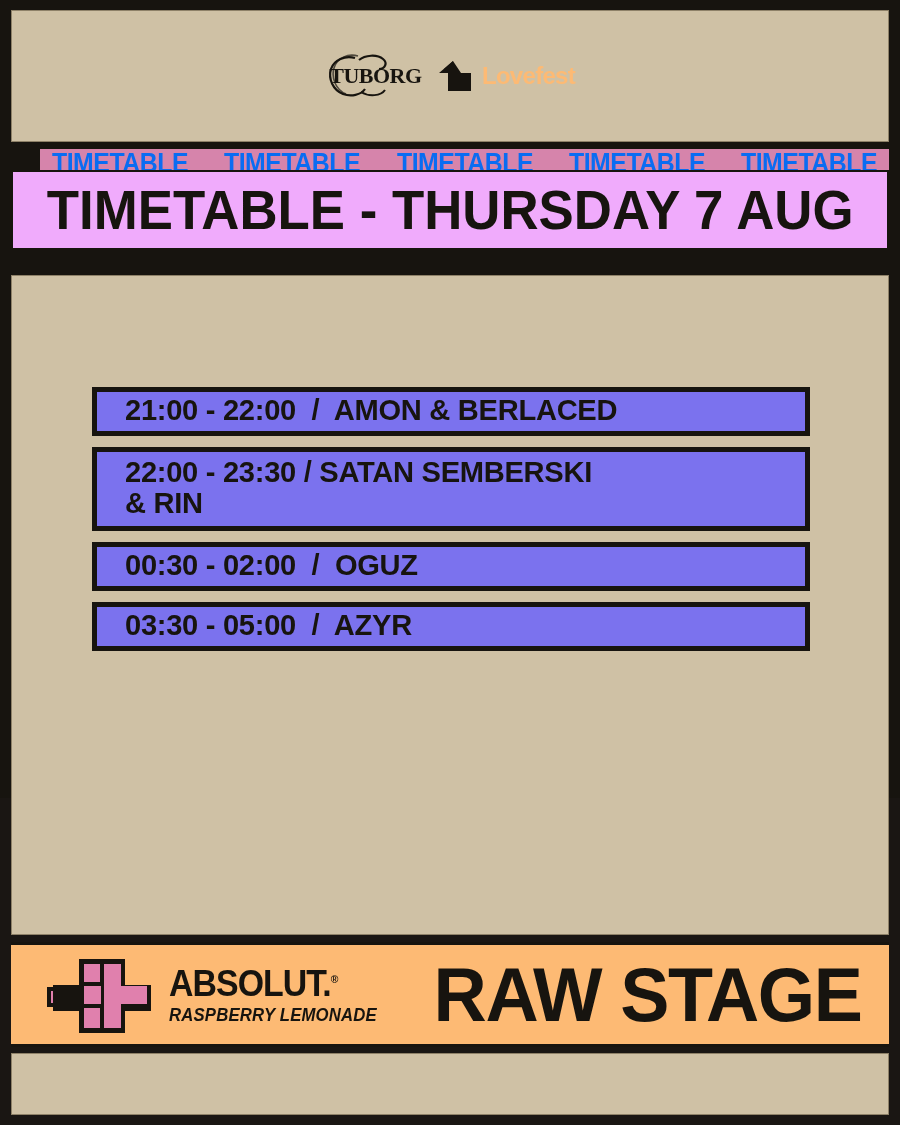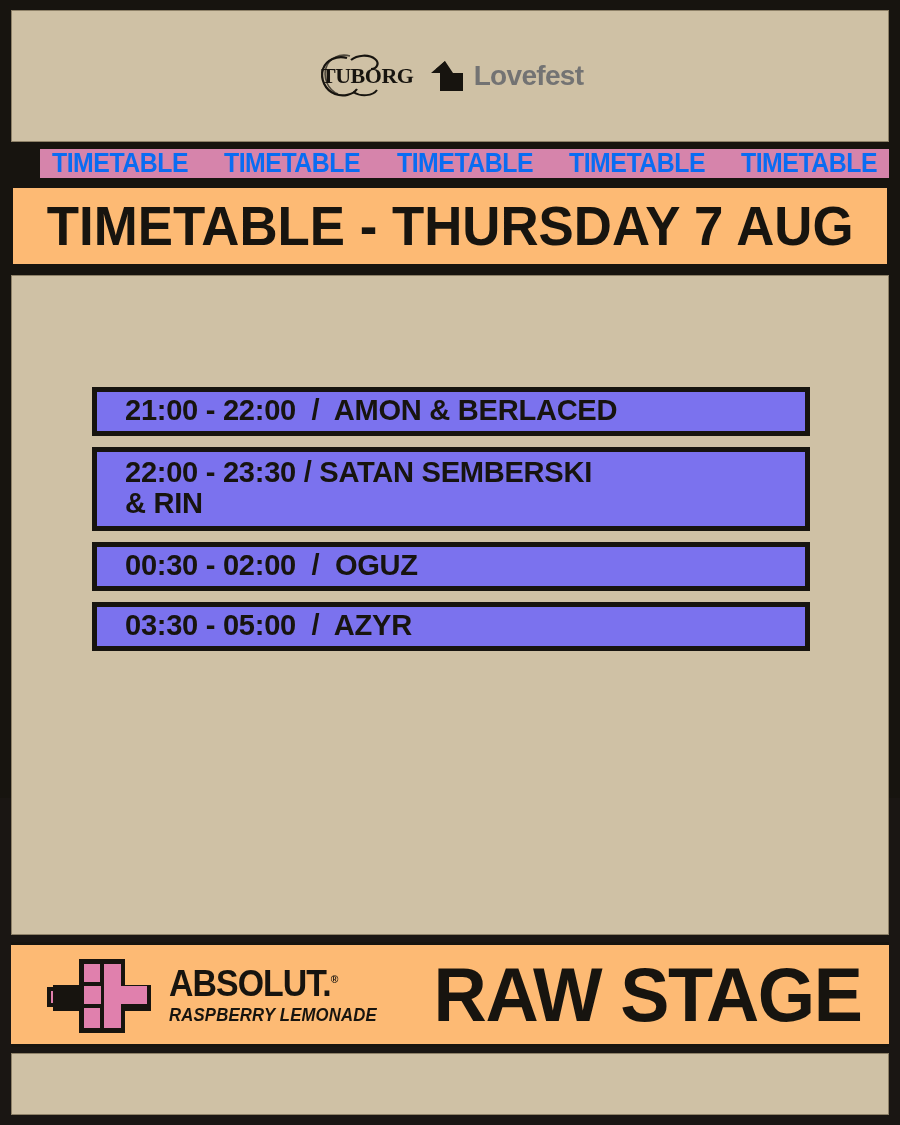--- a/index.html
+++ b/index.html
@@ -46,22 +46,22 @@
     position:relative; z-index:2;
     font-family:"Liberation Serif", serif;
     font-weight:bold; font-size:22px;
     letter-spacing:-0.5px;
     color:#17140f;
     padding-left:9px;
   }
   .logo-lovefest { display:flex; align-items:center; gap:11px; }
   .lf-mark { width:32px; height:30px; }
   .lf-word {
-    font-weight:bold; font-size:28px;
-    letter-spacing:-0.7px; color:#737373;
+    font-weight:bold; font-size:24px;
+    letter-spacing:-0.7px; color:#fdba74;
   }
 
   
   #marquee {
     position:absolute;
     top:147px; left:11px; right:11px; height:33px;
     background:#d684ab;
     border-top:2px solid #17140f;
     border-bottom:2px solid #17140f;
     display:flex; align-items:center;
@@ -76,22 +76,22 @@
     line-height:1;
     color:#0a6cf2;
     letter-spacing:-0.5px;
     transform:scaleX(0.92);
     white-space:nowrap;
   }
 
   
   #title-bar {
     position:absolute;
-    top:186px; left:11px; right:11px; height:80px;
-    background:#fdba74;
+    top:170px; left:11px; right:11px; height:80px;
+    background:#f0abfc;
     border:2px solid #17140f;
     display:flex; align-items:center; justify-content:center;
   }
   #title-text {
     font-weight:bold;
     font-size:55px; line-height:1;
     color:#17140f;
     letter-spacing:0px;
     transform:scaleX(0.96);
     white-space:nowrap;

